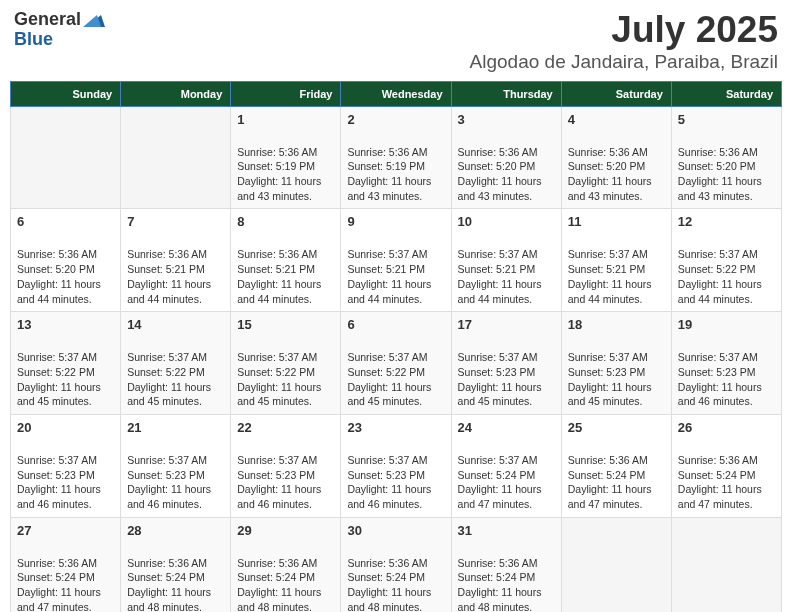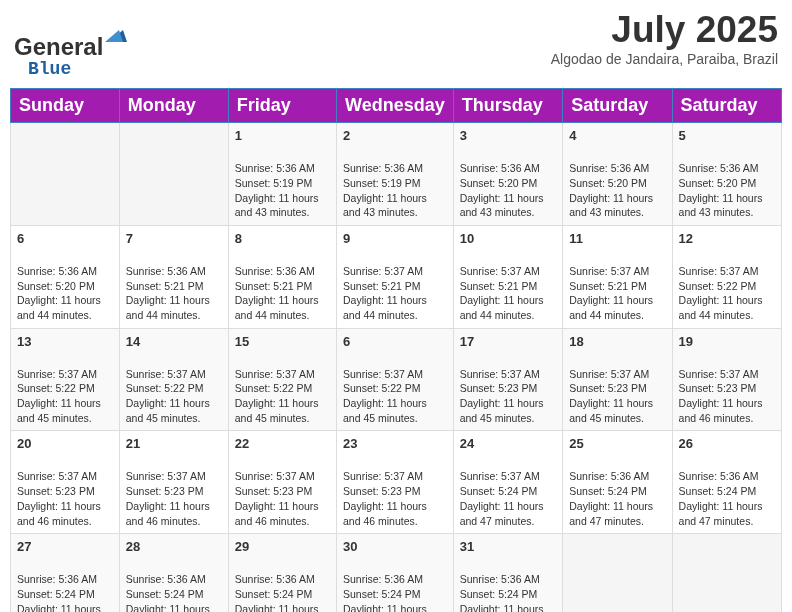--- a/index.html
+++ b/index.html
@@ -16,54 +16,53 @@
       align-items: flex-start;
       margin-bottom: 8px;
       padding: 0 4px;
     }
     .logo {
       display: flex;
       align-items: center;
       gap: 2px;
     }
     .logo-text-general {
-      font-size: 24px;
-      font-weight: bold;
-      color: #333;
-      margin-top: 24px;
+      font-size: 18px;
+      font-weight: bold;
+      color: #333;
     }
     .logo-text-blue {
       font-size: 18px;
       font-weight: bold;
       color: #2060a0;
     }
     .title-section {
       text-align: right;
     }
     .month-title {
       font-size: 37px;
       font-weight: bold;
       color: #333;
       line-height: 1.1;
     }
     .subtitle {
-      font-size: 14px;
+      font-size: 19px;
       color: #555;
     }
     .calendar {
       width: 100%;
       border-collapse: collapse;
       border: 1px solid #ccc;
     }
     .calendar th {
-      background-color: #a21caf;
+      background-color: #14532d;
       color: #fff;
-      text-align: left;
+      text-align: right;
       padding: 6px 8px;
-      font-size: 18px;
+      font-size: 11px;
       border: 1px solid #4080c0;
     }
     .calendar td {
       vertical-align: top;
       padding: 5px 6px;
       border: 1px solid #ddd;
       width: calc(100% / 7);
       min-height: 80px;
       background: #fff;
       font-size: 11px;
@@ -97,21 +96,21 @@
 <div class="header">
   <div class="logo">
     <div style="display:flex;flex-direction:column;line-height:1.1;">
       <span style="display:flex;align-items:center;gap:2px;">
         <span class="logo-text-general">General</span>
         <svg width="22" height="18" viewBox="0 0 22 18">
           <polygon points="4,16 18,4 22,16" fill="#2060a0"></polygon>
           <polygon points="0,16 14,4 18,16" fill="#4090d0"></polygon>
         </svg>
       </span>
-      <span class="logo-text-blue" style="margin-left:14px;font-family:Liberation Mono, monospace;">Blue</span>
+      <span class="logo-text-blue" style="margin-left:0;">Blue</span>
     </div>
   </div>
   <div class="title-section">
     <div class="month-title">July 2025</div>
     <div class="subtitle">Algodao de Jandaira, Paraiba, Brazil</div>
   </div>
 </div>
 
 <table class="calendar">
   <thead>

